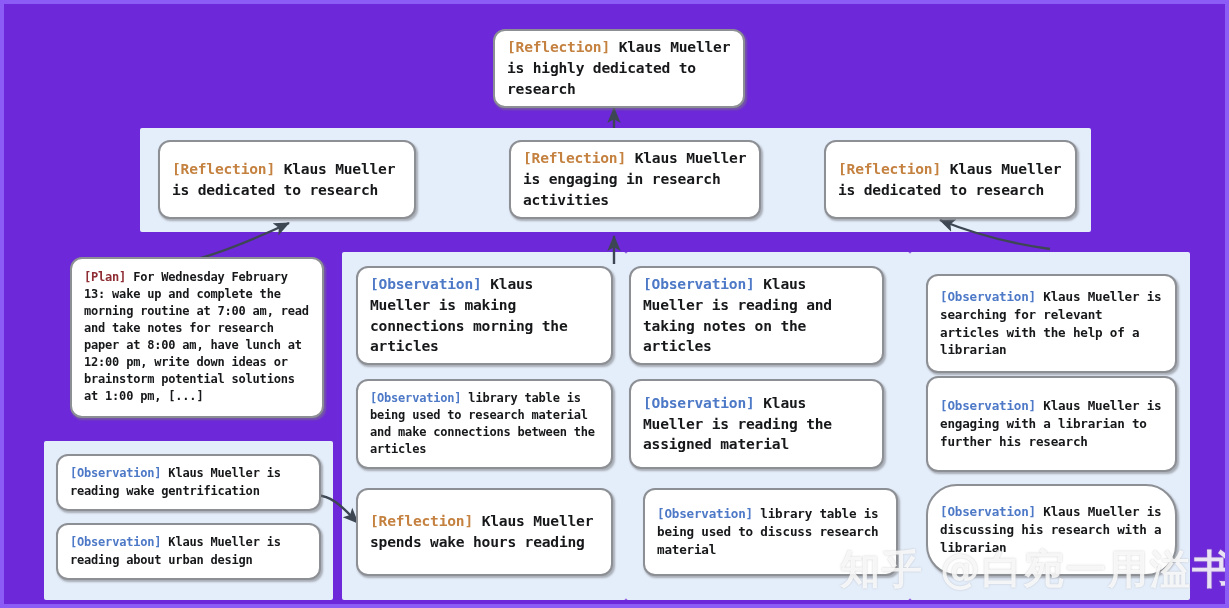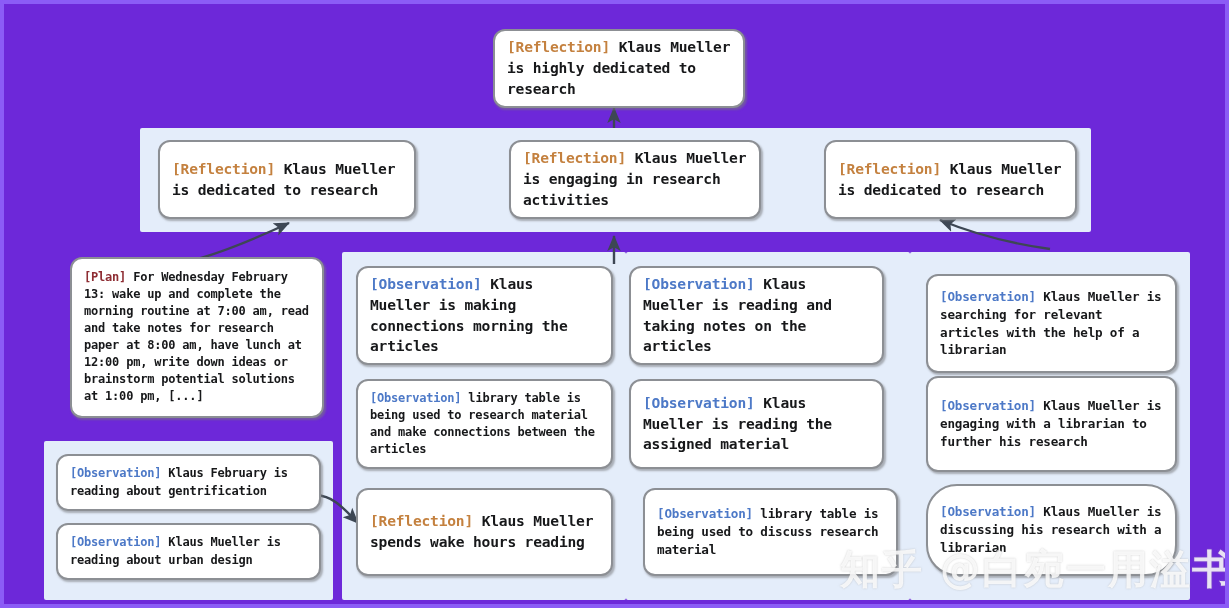--- a/index.html
+++ b/index.html
@@ -116,21 +116,21 @@
 
   <div class="node" style="left:820px; top:136px; width:253px; height:79px;">
     <div class="txt fs15"><span class="tag tag-reflection">[Reflection]</span><span> Klaus Mueller is dedicated to research</span></div>
   </div>
 
   <div class="node" style="left:66px; top:253px; width:254px; height:161px; align-items:flex-start; padding-top:10px;">
     <div class="txt fs12"><span class="tag tag-plan">[Plan]</span><span> For Wednesday February 13: wake up and complete the morning routine at 7:00 am, read and take notes for research paper at 8:00 am, have lunch at 12:00 pm, write down ideas or brainstorm potential solutions at 1:00 pm, [...]</span></div>
   </div>
 
   <div class="node" style="left:52px; top:450px; width:265px; height:57px;">
-    <div class="txt fs12"><span class="tag tag-observation">[Observation]</span><span> Klaus February is reading about gentrification</span></div>
+    <div class="txt fs12"><span class="tag tag-observation">[Observation]</span><span> Klaus Mueller is reading wake gentrification</span></div>
   </div>
 
   <div class="node" style="left:52px; top:519px; width:265px; height:57px;">
     <div class="txt fs12"><span class="tag tag-observation">[Observation]</span><span> Klaus Mueller is reading about urban design</span></div>
   </div>
 
   <div class="node" style="left:352px; top:262px; width:257px; height:99px;">
     <div class="txt fs15"><span class="tag tag-observation">[Observation]</span><span> Klaus Mueller is making connections morning the articles</span></div>
   </div>
 

